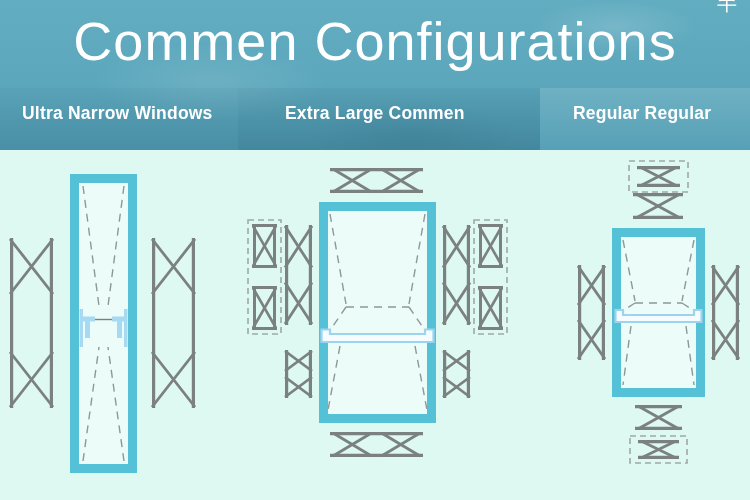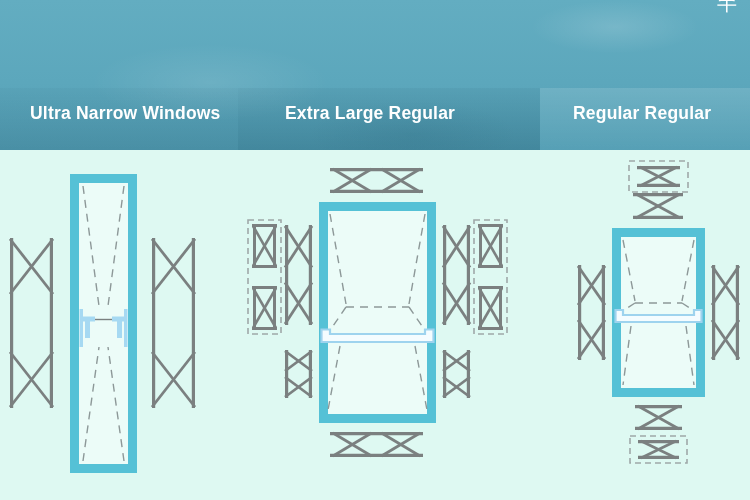--- a/index.html
+++ b/index.html
@@ -34,43 +34,44 @@
   .block-left{left:0;width:238px;
     background:linear-gradient(180deg, rgba(0,35,55,.03), rgba(0,35,55,.12));}
   .block-mid{left:238px;width:302px;
     background:linear-gradient(180deg, rgba(0,35,55,.05), rgba(0,45,65,.20));}
   .block-right{left:540px;width:210px;
     background:linear-gradient(180deg, rgba(255,255,255,.12), rgba(255,255,255,.02));}
   .label-text{
     color:#ffffff;font-size:17.5px;font-weight:700;letter-spacing:.2px;
     padding-top:15px;white-space:nowrap;
   }
-  .block-left  .label-text{padding-left:30px;}
+  .block-left  .label-text{padding-left:22px;}
   .block-mid   .label-text{padding-left:47px;}
   .block-right .label-text{padding-left:33px;}
   
   .canvas{
     position:absolute;left:0;top:150px;width:750px;height:350px;
     background:var(--body-bg,#def9f2);
   }
   svg{display:block;}
 </style>
 </head>
 <body>
 
 <div class="stage" style="--body-bg: #def9f2; --header-base: #5ca7bc; --header-hi: #63adc1;">
 
   <div class="header">
+    <h1 class="title">Commen Configurations</h1>
     <div class="corner-glyph">半</div>
     <div class="label-strip">
       <div class="label-block block-left">
         <span class="label-text">Ultra Narrow Windows</span>
       </div>
       <div class="label-block block-mid">
-        <span class="label-text">Extra Large Regular</span>
+        <span class="label-text">Extra Large Commen</span>
       </div>
       <div class="label-block block-right">
         <span class="label-text">Regular Regular</span>
       </div>
     </div>
   </div>
 
   <div class="canvas">
     <svg id="dia" width="750" height="350" viewBox="0 150 750 350">
       <g id="g-ultra">

